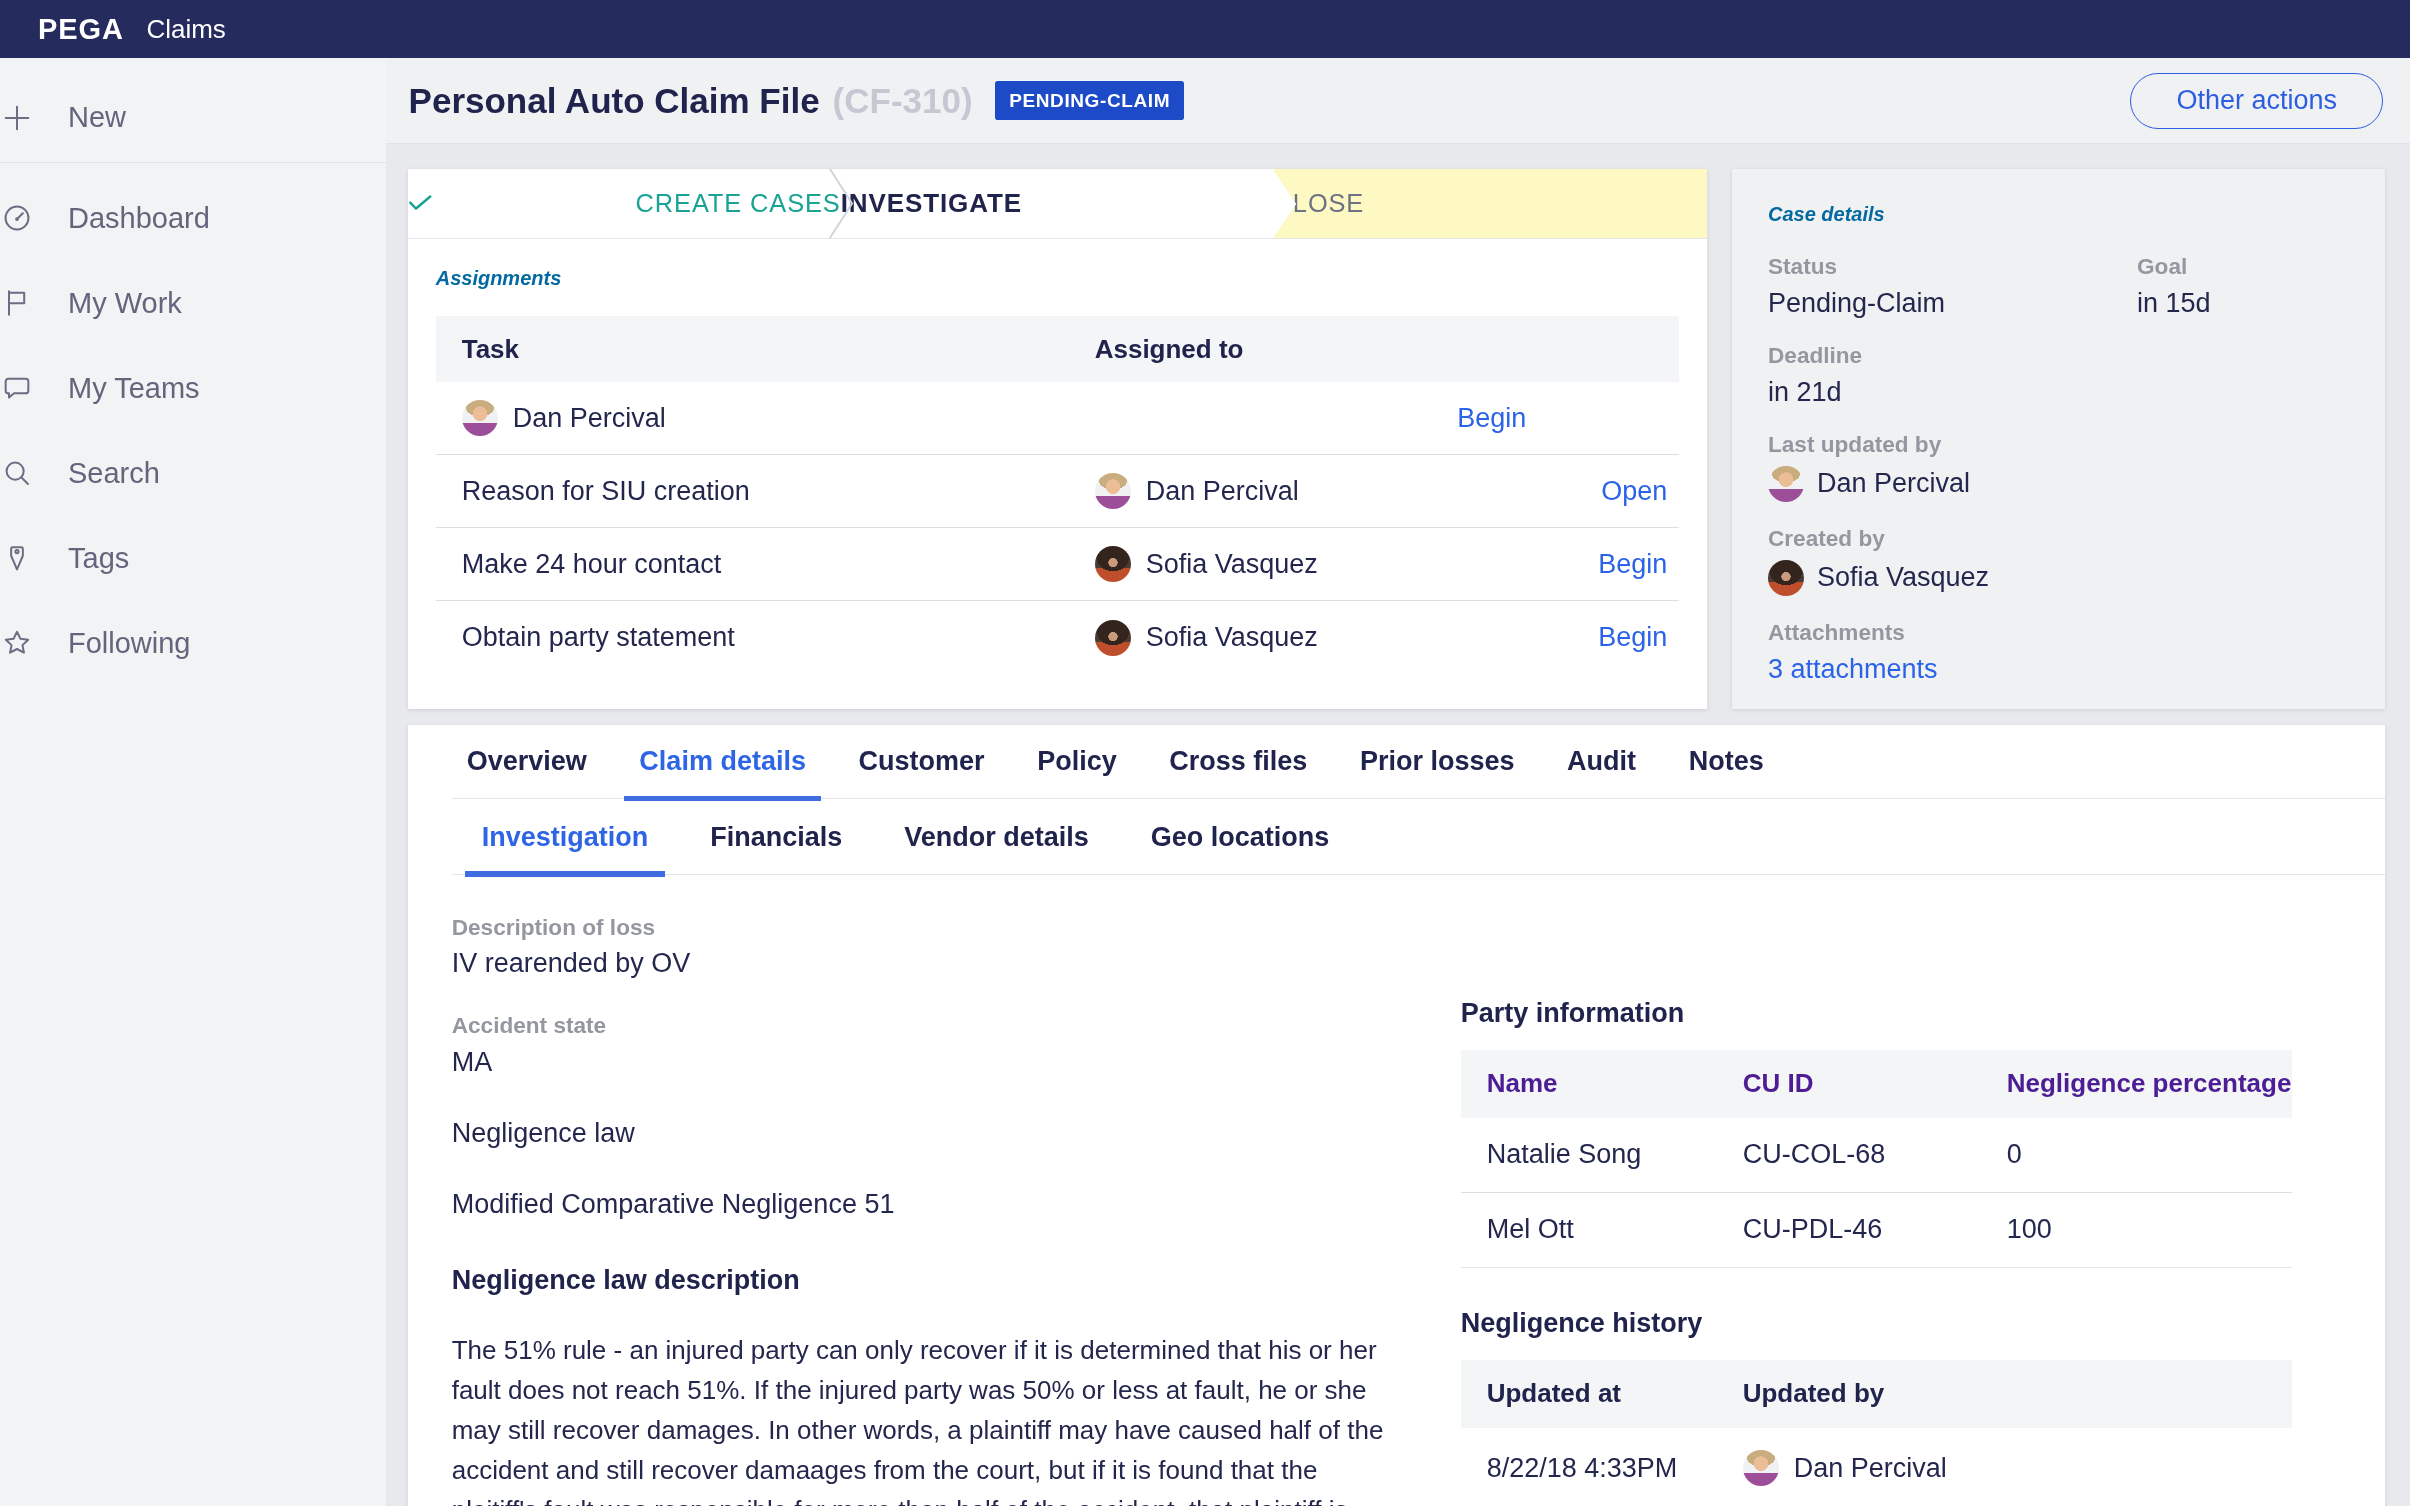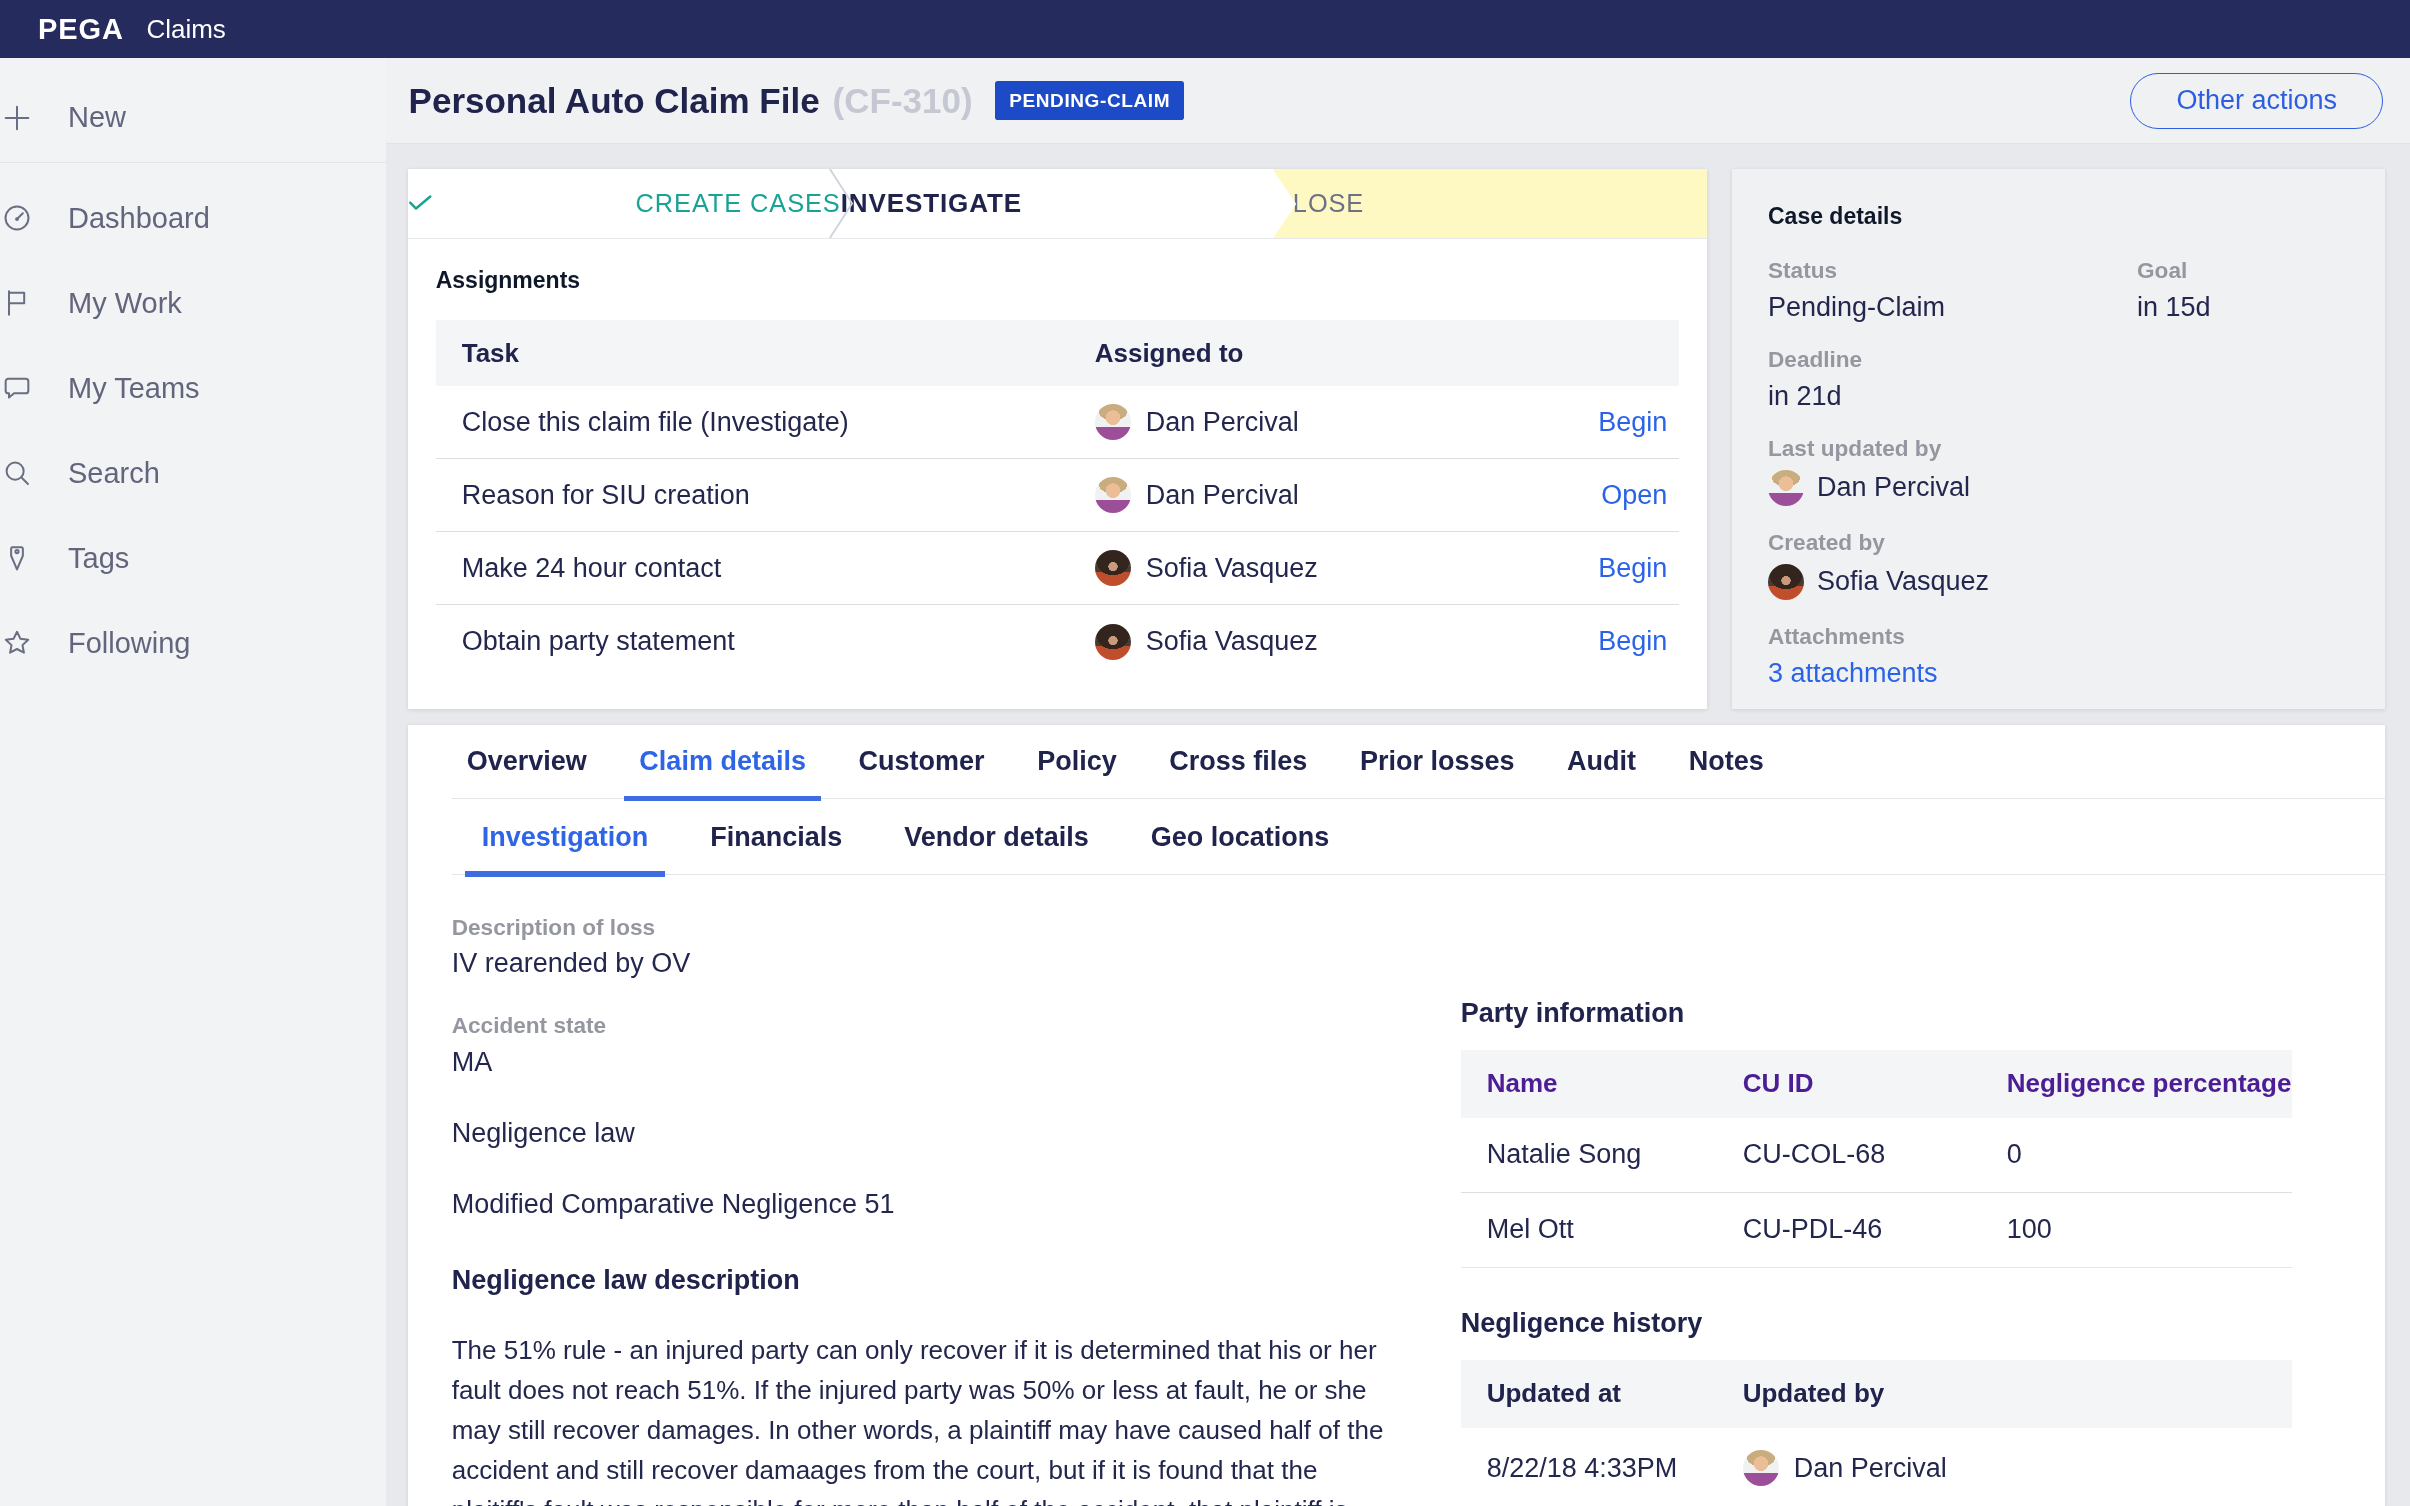--- a/index.html
+++ b/index.html
@@ -64,21 +64,21 @@
   .stage.current { color:#20244d; font-weight:700; font-size:26px; }
   .stage.future { background:#fef9c3; color:#6d7184; font-weight:400; }
   .chev-sep { position:absolute; right:-13px; top:0; height:100%; width:26px; z-index:3; }
   .stage.current::after {
     content:""; position:absolute; right:-22.6px; top:0; width:23.5px; height:100%;
     background:#fff; clip-path:polygon(0 0, 100% 50%, 0 100%); z-index:2;
   }
   .check-icon svg { width:24.5px; height:19px; fill:none; stroke:#18a394; stroke-width:2.2; stroke-linecap:round; stroke-linejoin:round; }
 
   .assign-body { padding:28px 28px 0 28px; }
-  .section-heading { font-size:23px; font-weight:700; color:#0f172a; }
+  .section-heading { font-size:20px; font-weight:700; color:#0369a1;font-style:italic; }
   .assign-table { margin-top:26px; }
   .assign-head {
     display:grid; grid-template-columns:633px 1fr 141px; background:#f4f5f7; height:66px; align-items:center;
     font-size:26px; font-weight:700; color:#20244d;
   }
   .assign-head > div { padding-left:26px; }
   .assign-row {
     display:grid; grid-template-columns:633px 1fr 141px; height:73px; align-items:center;
     border-bottom:1.9px solid #dcdee3; font-size:27px; color:#23274d;
   }
@@ -283,21 +283,20 @@
               <div class="section-heading">Assignments</div>
 
               <div class="assign-table">
                 <div class="assign-head">
                   <div>Task</div>
                   <div>Assigned to</div>
                   <div></div>
                 </div>
 
                 <div class="assign-row">
-                  <div class="task-cell">Close this claim file (Investigate)</div>
                   <div class="assignee-cell">
                     <span class="avatar dan"></span>
                     <span>Dan Percival</span>
                   </div>
                   <a class="action-link">Begin</a>
                 </div>
 
                 <div class="assign-row">
                   <div class="task-cell">Reason for SIU creation</div>
                   <div class="assignee-cell">

